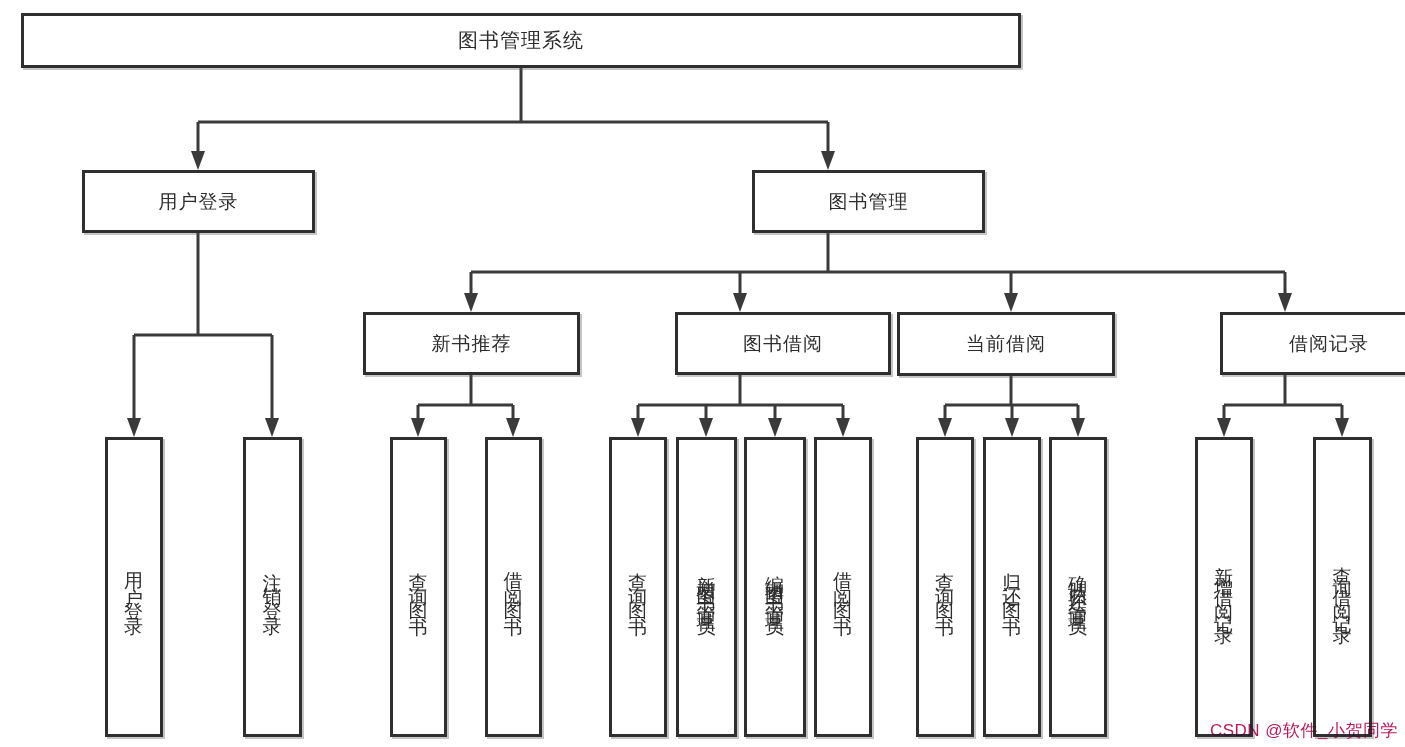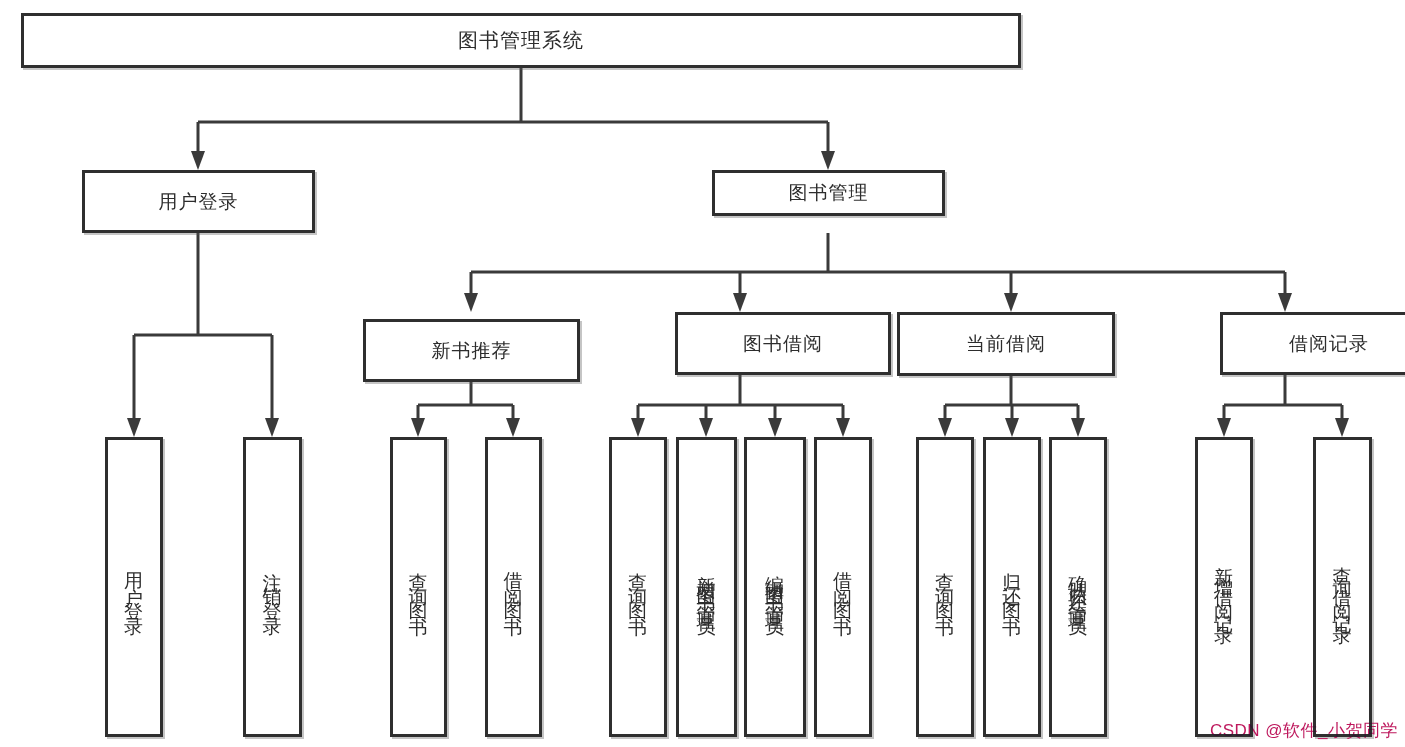--- a/index.html
+++ b/index.html
@@ -100,25 +100,25 @@
     </g>
   </svg>
 
   <div class="node hbox root" style="left:21px; top:13px; width:1000px; height:55px;">
     <span>图书管理系统</span>
   </div>
 
   <div class="node hbox" style="left:82px; top:170px; width:233px; height:63px;">
     <span>用户登录</span>
   </div>
-  <div class="node hbox" style="left:712px; top:170px; width:233px; height:46px;">
+  <div class="node hbox" style="left:752px; top:170px; width:233px; height:63px;">
     <span>图书管理</span>
   </div>
 
-  <div class="node hbox" style="left:363px; top:319px; width:217px; height:63px;">
+  <div class="node hbox" style="left:363px; top:312px; width:217px; height:63px;">
     <span>新书推荐</span>
   </div>
   <div class="node hbox" style="left:632px; top:312px; width:216px; height:63px;margin-left:43px;">
     <span>图书借阅</span>
   </div>
   <div class="node hbox" style="left:897px; top:312px; width:218px; height:64px;">
     <span>当前借阅</span>
   </div>
   <div class="node hbox" style="left:1176px; top:312px; width:218px; height:63px;margin-left:44px;">
     <span>借阅记录</span>

